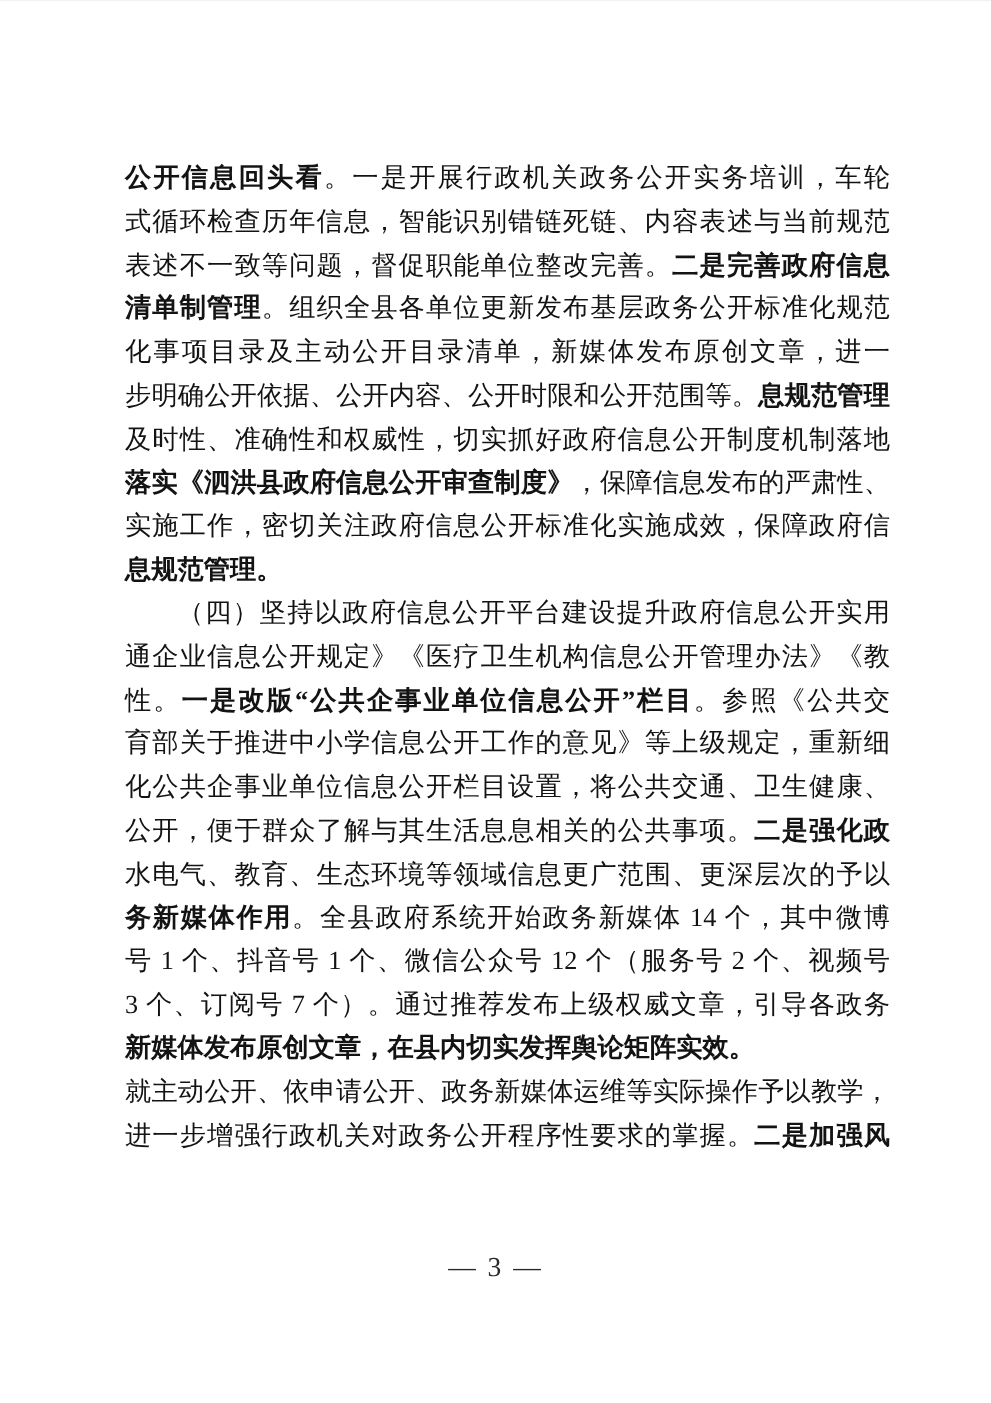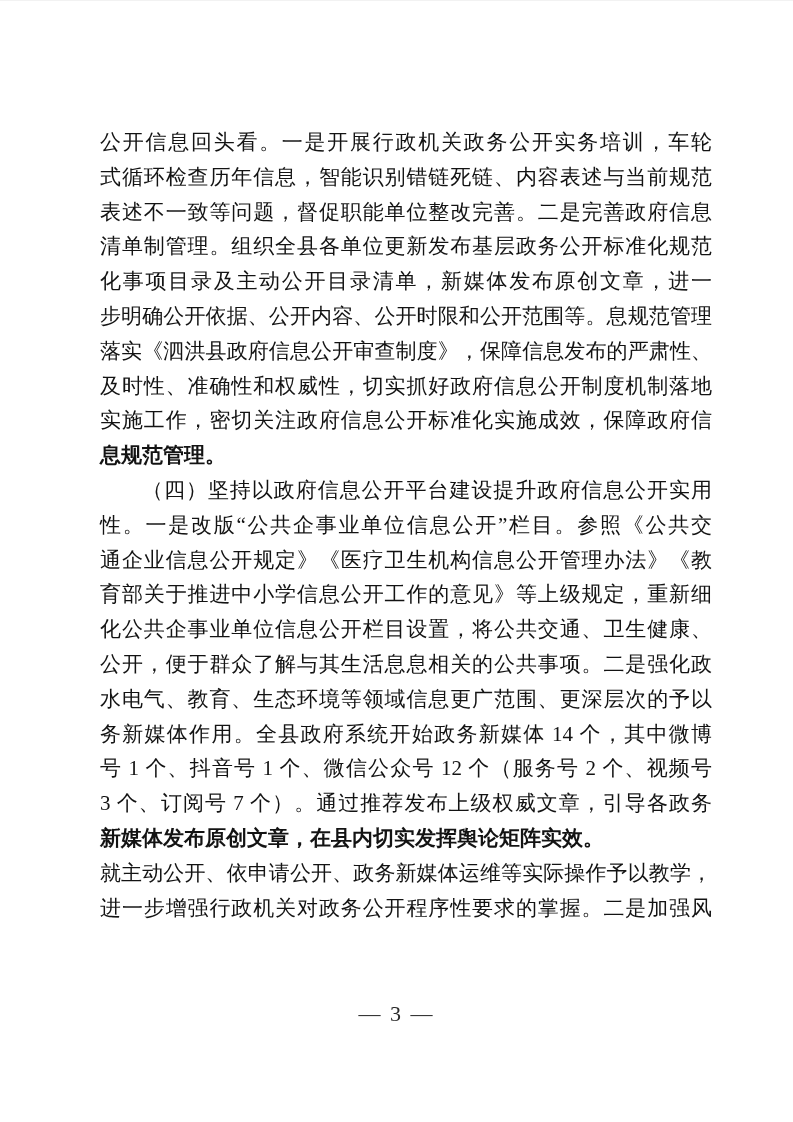--- a/index.html
+++ b/index.html
@@ -37,21 +37,21 @@
     overflow: visible;
   }
   .line.para-end {
     text-align-last: left;
     font-weight: bold;
   }
   .line.indent {
     text-indent: 42px;
   }
   .bold {
-    font-weight: 400;
+    font-weight: 700;
   }
   .footer {
     position: absolute;
     top: 998px;
     left: 0;
     width: 100%;
     text-align: center;
     font-size: 22px;
     line-height: 30px;
     color: #2a2a2a;
@@ -62,27 +62,27 @@
 <body>
 
 <div class="page">
   <div class="content" id="doc">
       <div class="line"><span class="bold">公开信息回头看</span><span>。一是开展行政机关政务公开实务培训，车轮</span></div>
       <div class="line"><span>式循环检查历年信息，智能识别错链死链、内容表述与当前规范</span></div>
       <div class="line"><span>表述不一致等问题，督促职能单位整改完善。</span><span class="bold">二是完善政府信息</span></div>
       <div class="line"><span class="bold">清单制管理</span><span>。组织全县各单位更新发布基层政务公开标准化规范</span></div>
       <div class="line"><span>化事项目录及主动公开目录清单，新媒体发布原创文章，进一</span></div>
       <div class="line"><span>步明确公开依据、公开内容、公开时限和公开范围等。</span><span class="bold">息规范管理</span></div>
+      <div class="line"><span>及时性、准确性和权威性，切实抓好政府信息公开制度机制落地</span></div>
       <div class="line"><span class="bold">落实《泗洪县政府信息公开审查制度》</span><span>，保障信息发布的严肃性、</span></div>
-      <div class="line"><span>及时性、准确性和权威性，切实抓好政府信息公开制度机制落地</span></div>
       <div class="line"><span>实施工作，密切关注政府信息公开标准化实施成效，保障政府信</span></div>
       <div class="line para-end"><span>息规范管理。</span></div>
       <div class="line indent"><span>（四）坚持以政府信息公开平台建设提升政府信息公开实用</span></div>
+      <div class="line"><span>通企业信息公开规定》《医疗卫生机构信息公开管理办法》《教</span></div>
       <div class="line"><span>性。</span><span class="bold">一是改版“公共企事业单位信息公开”栏目</span><span>。参照《公共交</span></div>
-      <div class="line"><span>通企业信息公开规定》《医疗卫生机构信息公开管理办法》《教</span></div>
       <div class="line"><span>育部关于推进中小学信息公开工作的意见》等上级规定，重新细</span></div>
       <div class="line"><span>化公共企事业单位信息公开栏目设置，将公共交通、卫生健康、</span></div>
       <div class="line"><span>公开，便于群众了解与其生活息息相关的公共事项。</span><span class="bold">二是强化政</span></div>
       <div class="line"><span>水电气、教育、生态环境等领域信息更广范围、更深层次的予以</span></div>
       <div class="line"><span class="bold">务新媒体作用</span><span>。全县政府系统开始政务新媒体 14 个，其中微博</span></div>
       <div class="line"><span>号 1 个、抖音号 1 个、微信公众号 12 个（服务号 2 个、视频号</span></div>
       <div class="line"><span>3 个、订阅号 7 个）。通过推荐发布上级权威文章，引导各政务</span></div>
       <div class="line para-end"><span>新媒体发布原创文章，在县内切实发挥舆论矩阵实效。</span></div>
       <div class="line"><span>就主动公开、依申请公开、政务新媒体运维等实际操作予以教学，</span></div>
       <div class="line"><span>进一步增强行政机关对政务公开程序性要求的掌握。</span><span class="bold">二是加强风</span></div>

